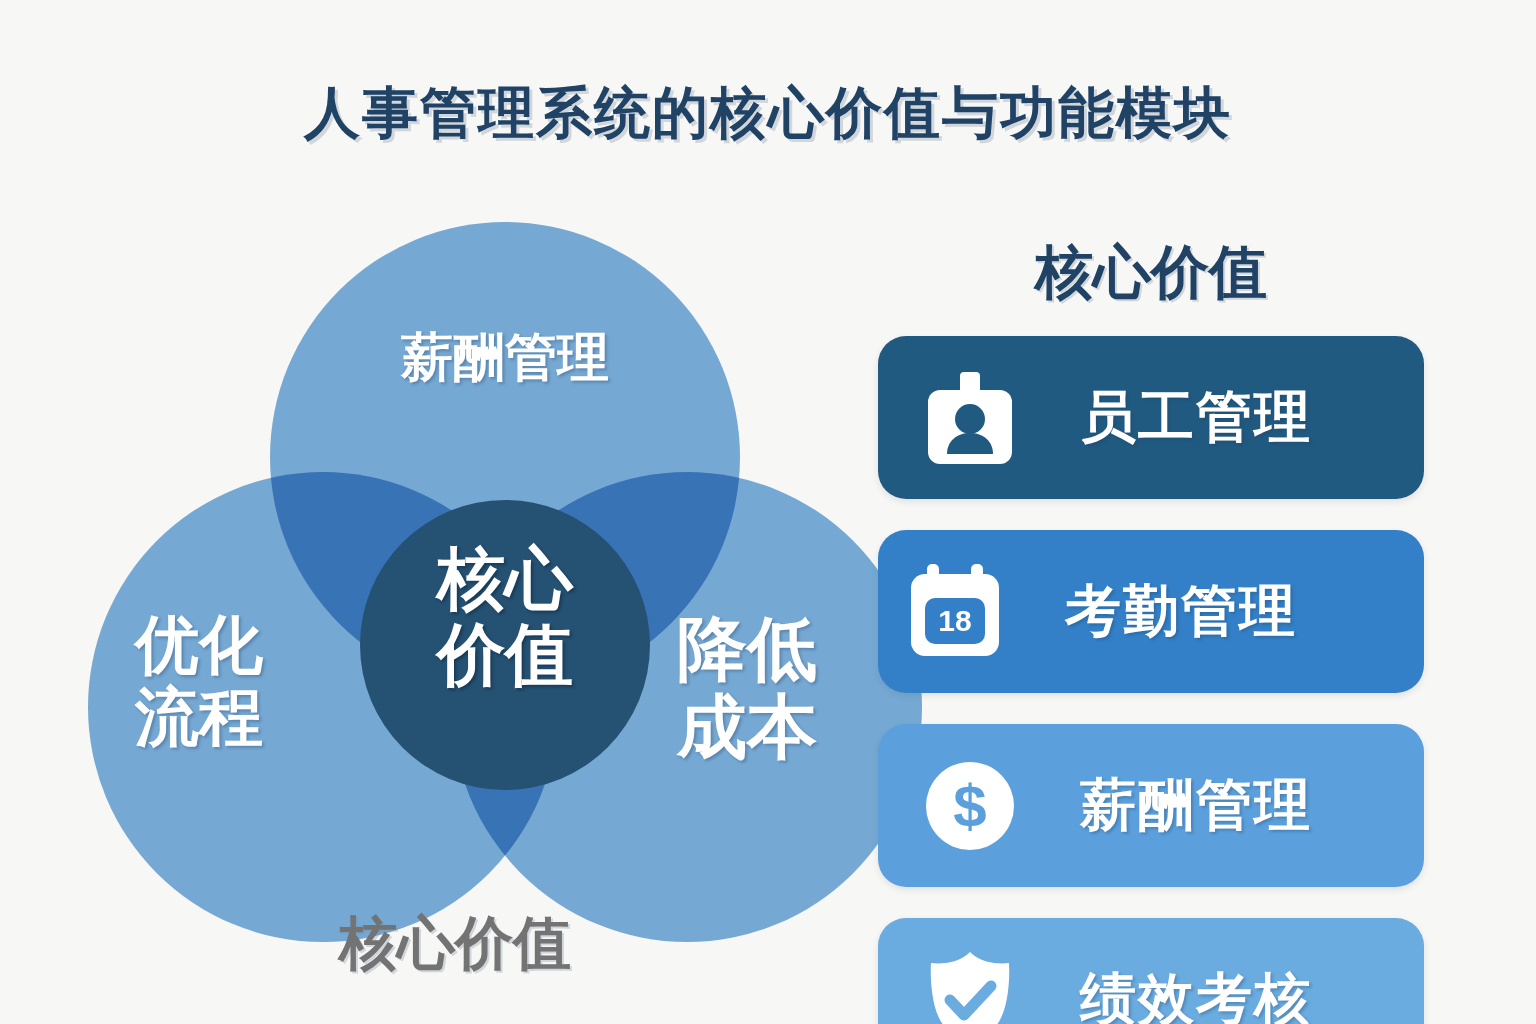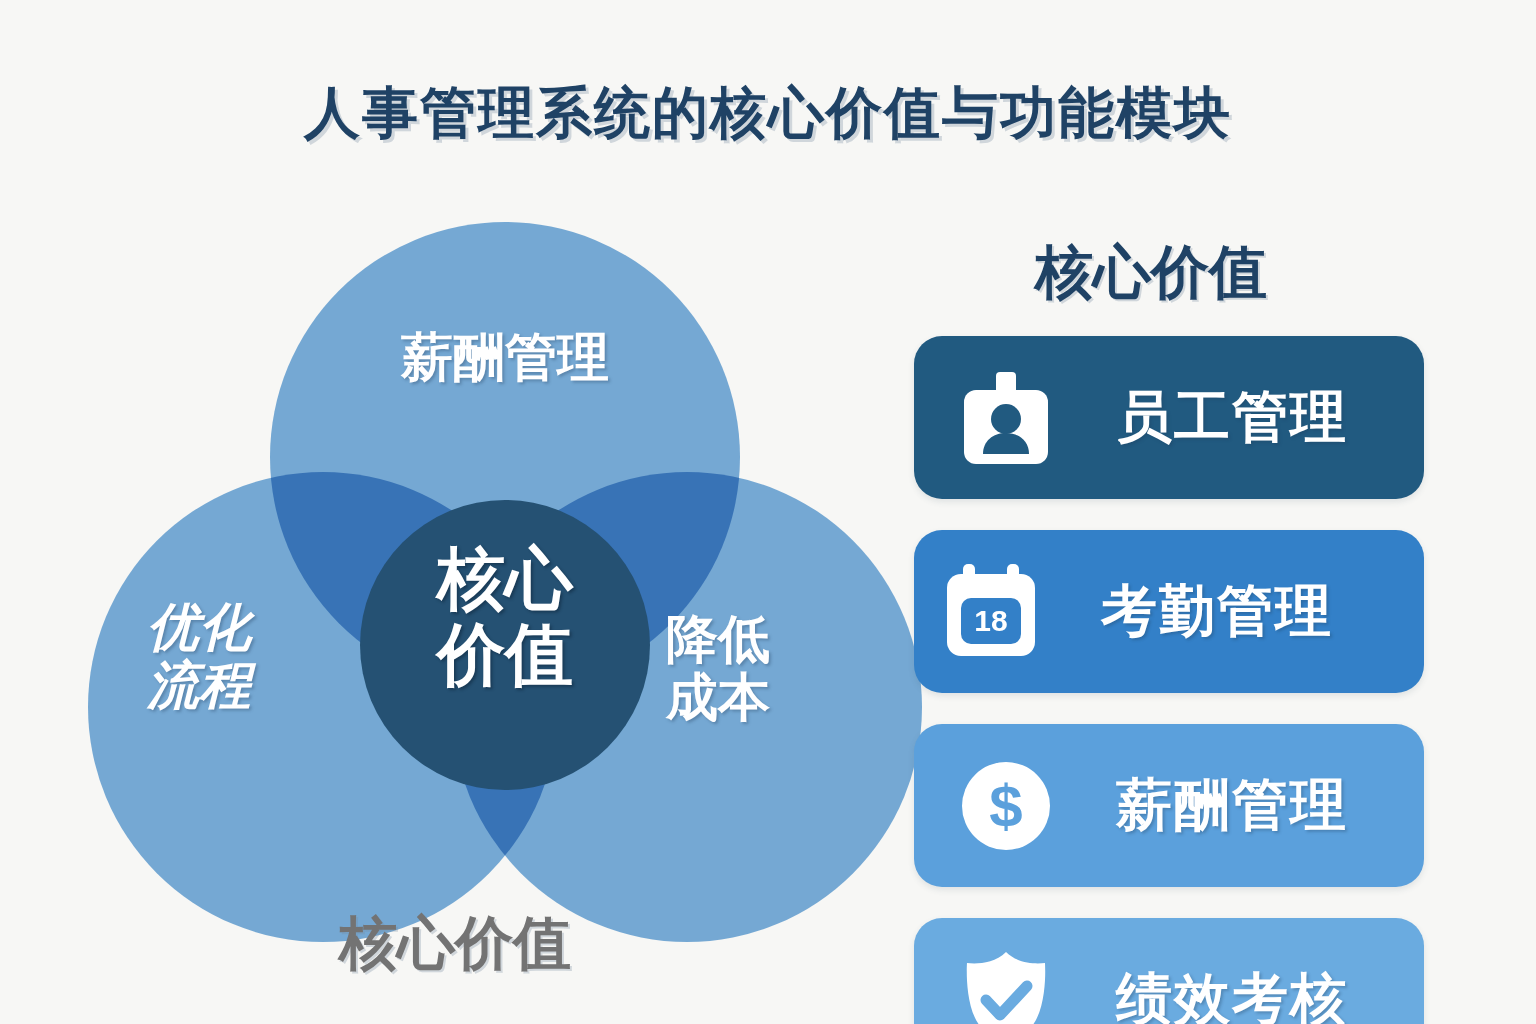--- a/index.html
+++ b/index.html
@@ -88,30 +88,29 @@
     white-space: pre-line;
   }
   .venn-label.top-label {
     left: 210px;
     top: 128px;
     width: 470px;
     font-size: 52px;
   }
   .venn-label.left-label {
     left: 24px;
-    top: 398px;
-    width: 230px;
-    font-size: 52px;
-    font-style: italic;
-  }
-  .venn-label.right-label {
-    left: 543px;
     top: 410px;
     width: 230px;
-    font-size: 52px;
+    font-size: 64px;
+  }
+  .venn-label.right-label {
+    left: 572px;
+    top: 410px;
+    width: 230px;
+    font-size: 70px;
   }
   .venn-label.center-label {
     left: 300px;
     top: 340px;
     width: 290px;
     font-size: 68px;
     text-shadow: 2px 2px 3px rgba(10,30,50,0.45);
   }
 
   .venn-caption {
@@ -146,21 +145,20 @@
   }
   .module-card {
     position: relative;
     display: flex;
     align-items: center;
     height: 163px;
     margin-bottom: 31px;
     border-radius: 28px;
     padding-left: 40px;
     box-shadow: 0 3px 6px rgba(60,80,100,0.12);
-    margin-left: 36px;
   }
   .module-icon {
     width: 104px;
     height: 104px;
     flex: 0 0 104px;
     display: flex;
     align-items: center;
     justify-content: center;
   }
   .module-icon svg { display: block; }

